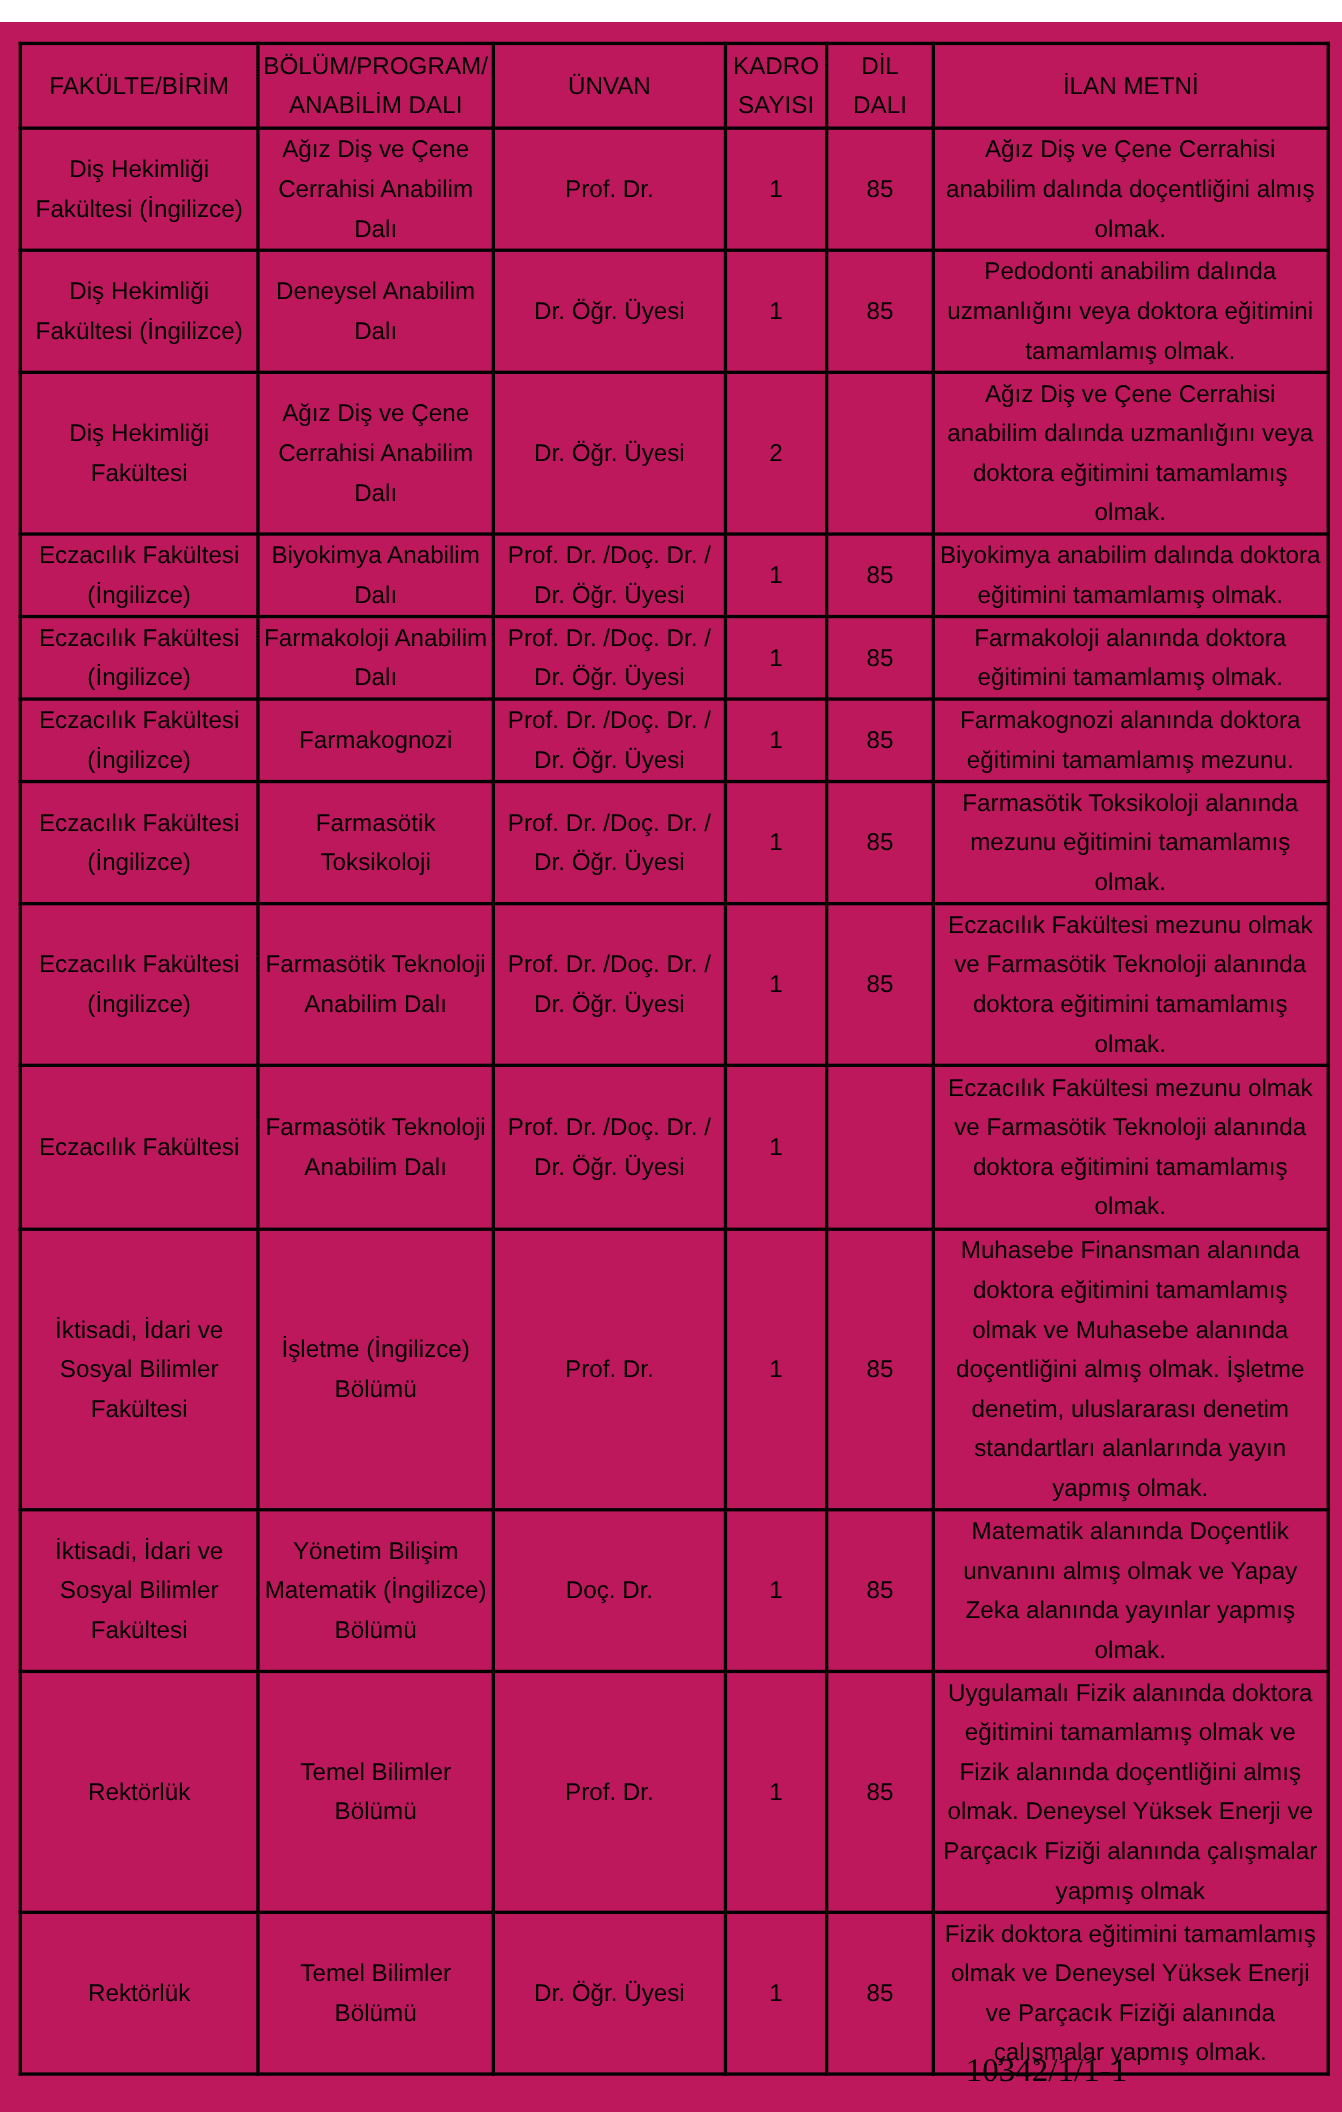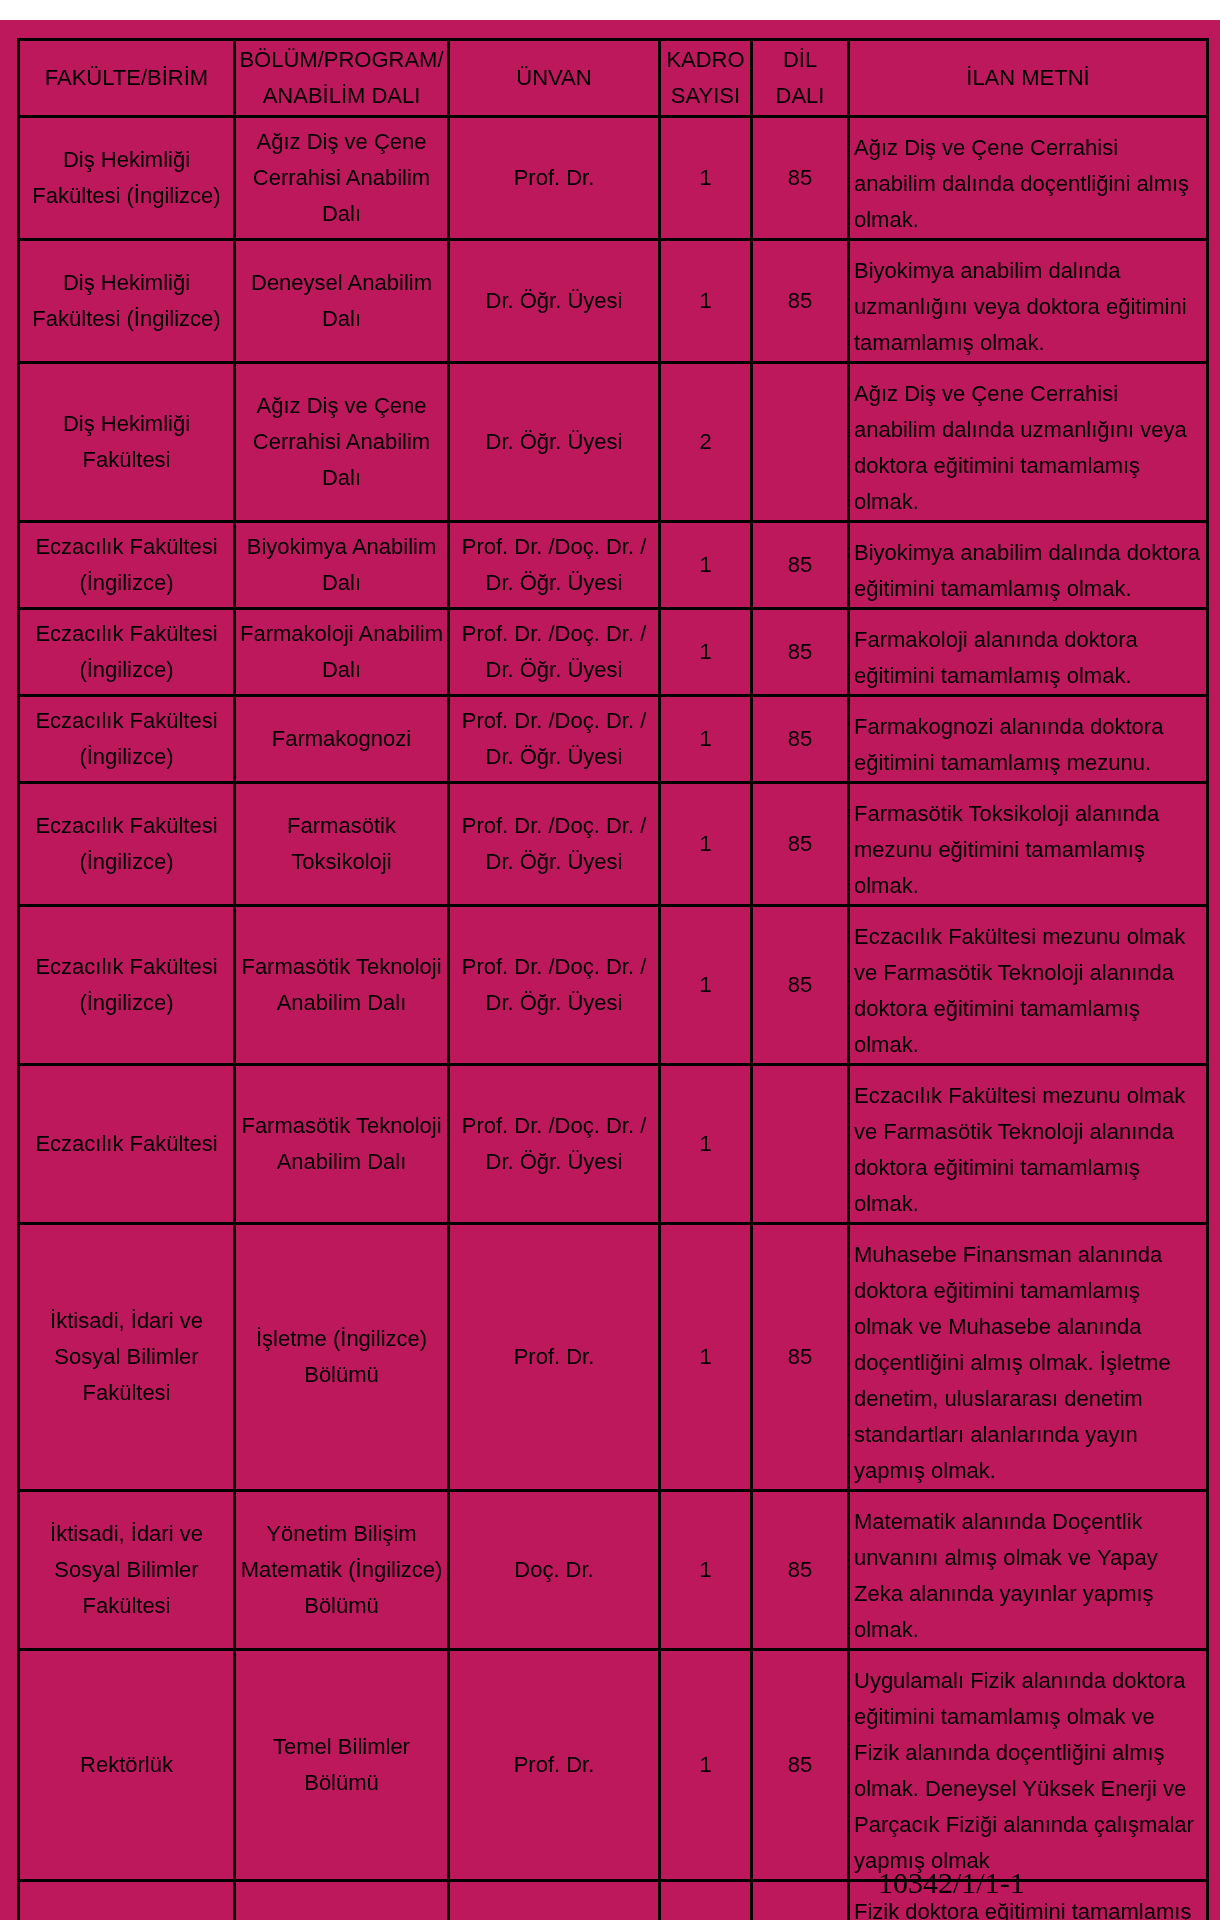--- a/index.html
+++ b/index.html
@@ -38,22 +38,22 @@
   }
   table.announcement th {
     text-align: center;
     padding: 0 3px;
   }
   td.c {
     text-align: center;
     padding: 0 3px;
   }
   td.ilan {
-    text-align: left;
-    padding: 12px 5px 0 4px;
+    text-align: center;
+    padding: 0 5px 0 4px;
   }
   .gazette-ref {
     position: absolute;
     left: 878px;
     top: 1846px;
     font-family: "Liberation Serif", serif;
     font-size: 30px;
     color: #000000;
     white-space: nowrap;
   }
@@ -90,21 +90,21 @@
         <td class="c">1</td>
         <td class="c">85</td>
         <td class="ilan">Ağız Diş ve Çene Cerrahisi anabilim dalında doçentliğini almış olmak.</td>
       </tr>
       <tr style="height:111px">
         <td class="c">Diş Hekimliği Fakültesi (İngilizce)</td>
         <td class="c">Deneysel Anabilim Dalı</td>
         <td class="c">Dr. Öğr. Üyesi</td>
         <td class="c">1</td>
         <td class="c">85</td>
-        <td class="ilan">Biyokimya anabilim dalında uzmanlığını veya doktora eğitimini tamamlamış olmak.</td>
+        <td class="ilan">Pedodonti anabilim dalında uzmanlığını veya doktora eğitimini tamamlamış olmak.</td>
       </tr>
       <tr style="height:145px">
         <td class="c">Diş Hekimliği Fakültesi</td>
         <td class="c">Ağız Diş ve Çene Cerrahisi Anabilim Dalı</td>
         <td class="c">Dr. Öğr. Üyesi</td>
         <td class="c">2</td>
         <td class="c"></td>
         <td class="ilan">Ağız Diş ve Çene Cerrahisi anabilim dalında uzmanlığını veya doktora eğitimini tamamlamış olmak.</td>
       </tr>
       <tr style="height:74px">

